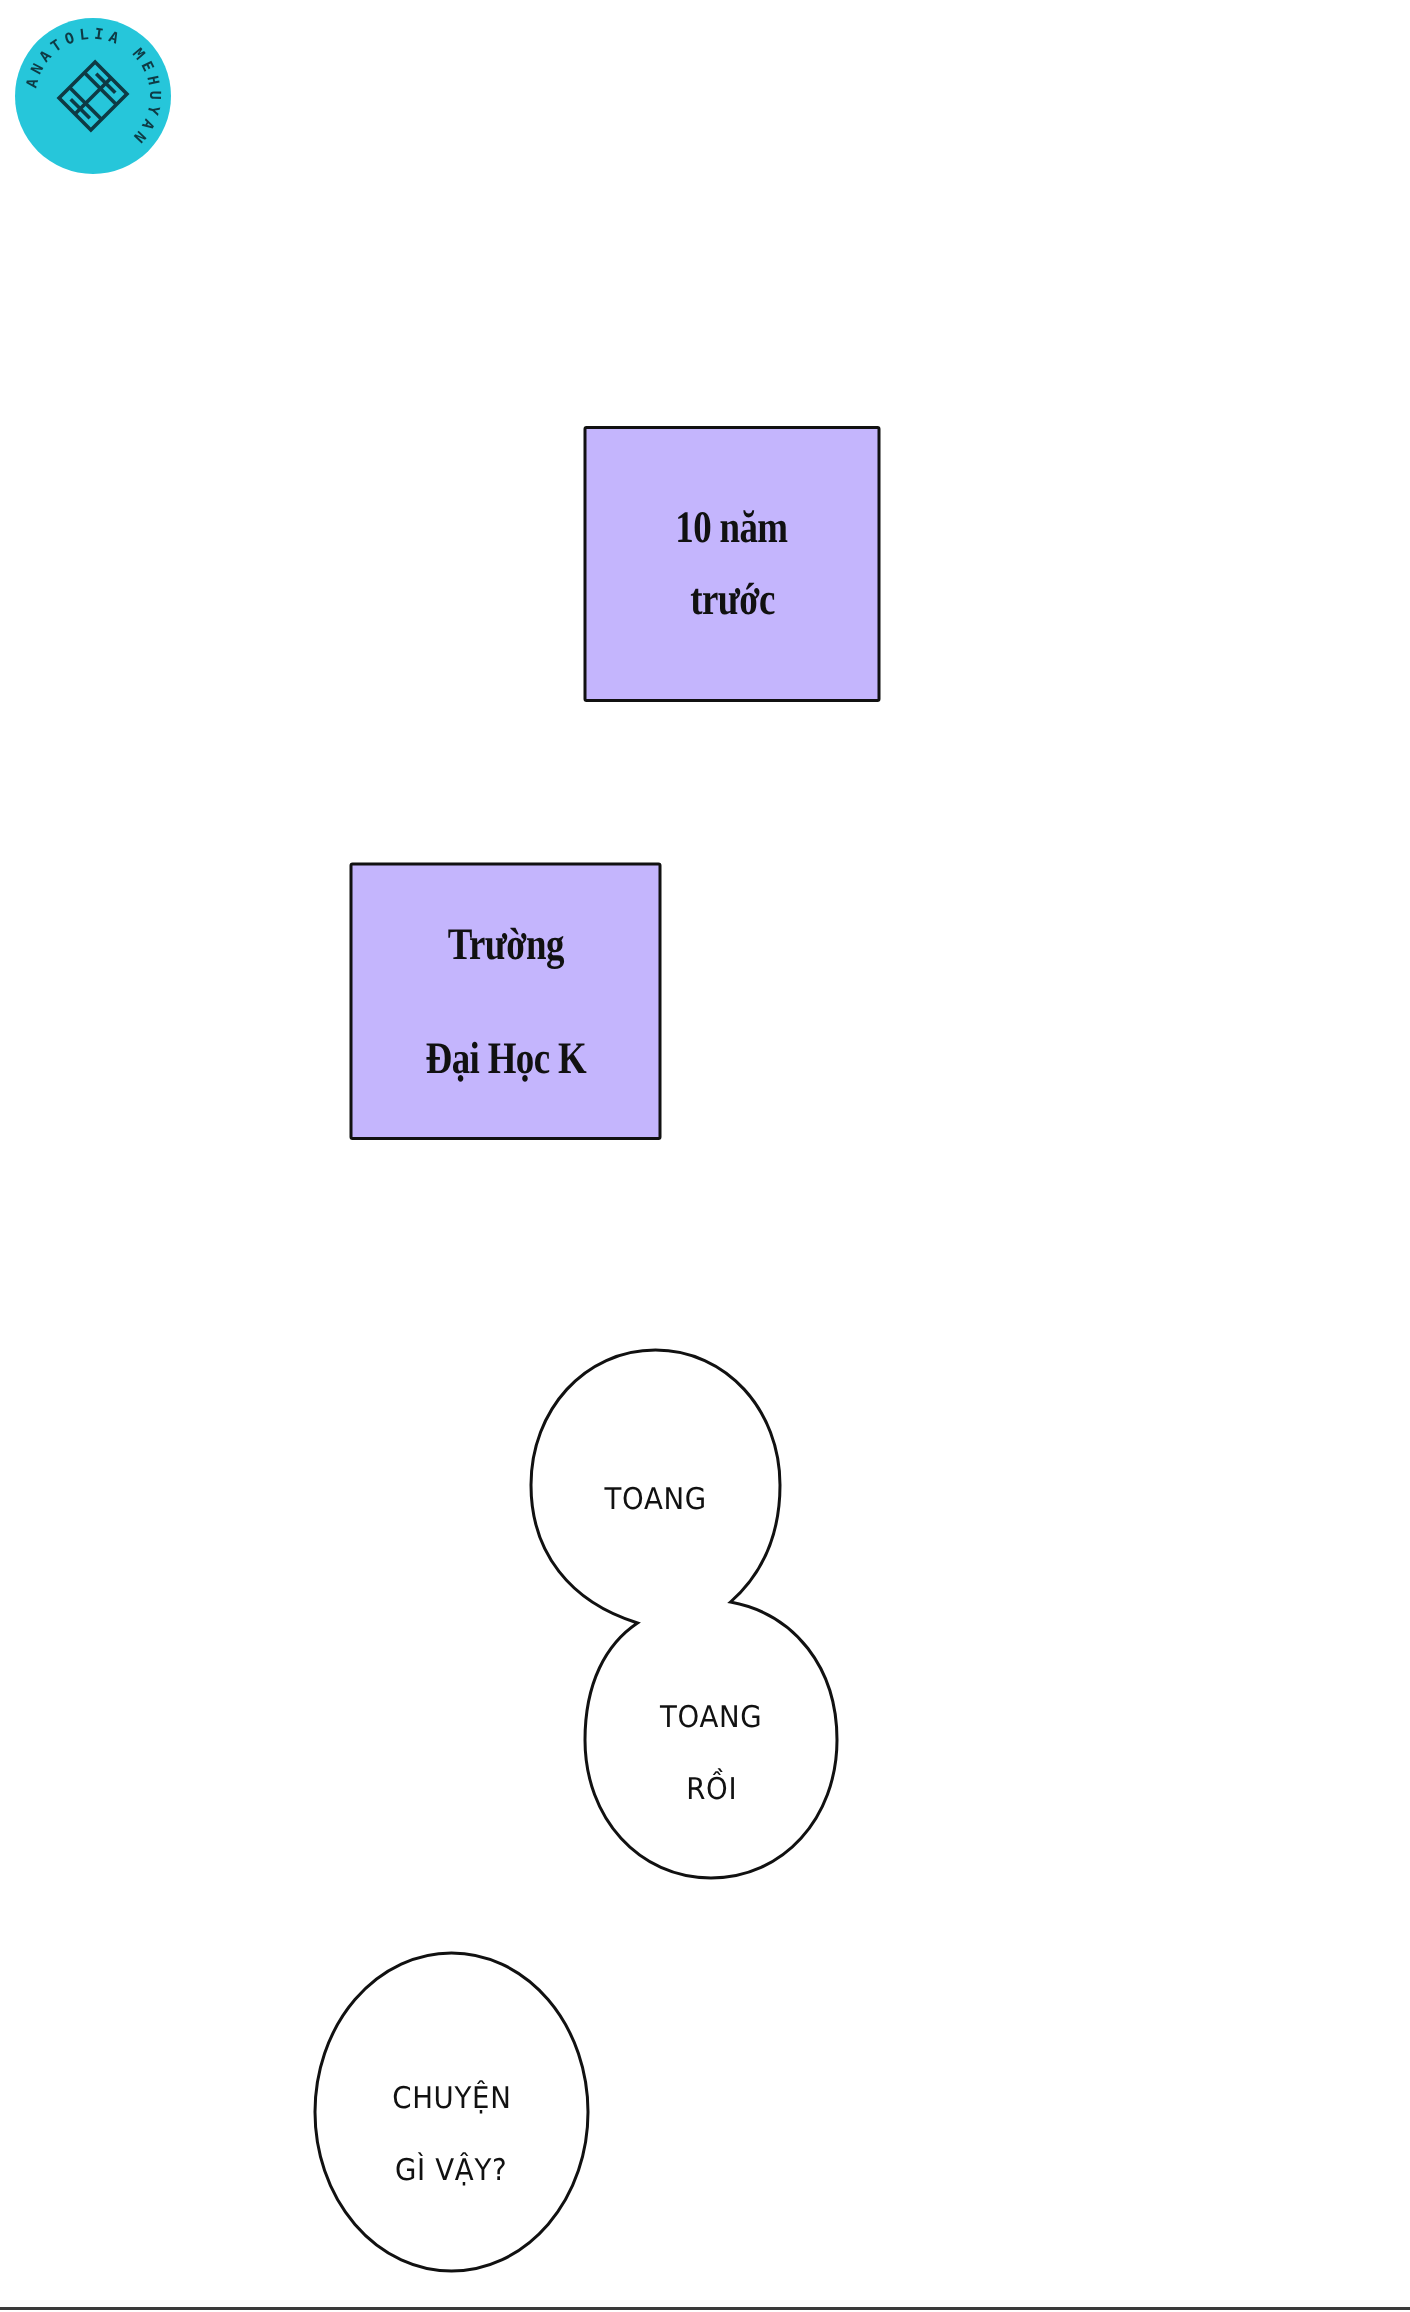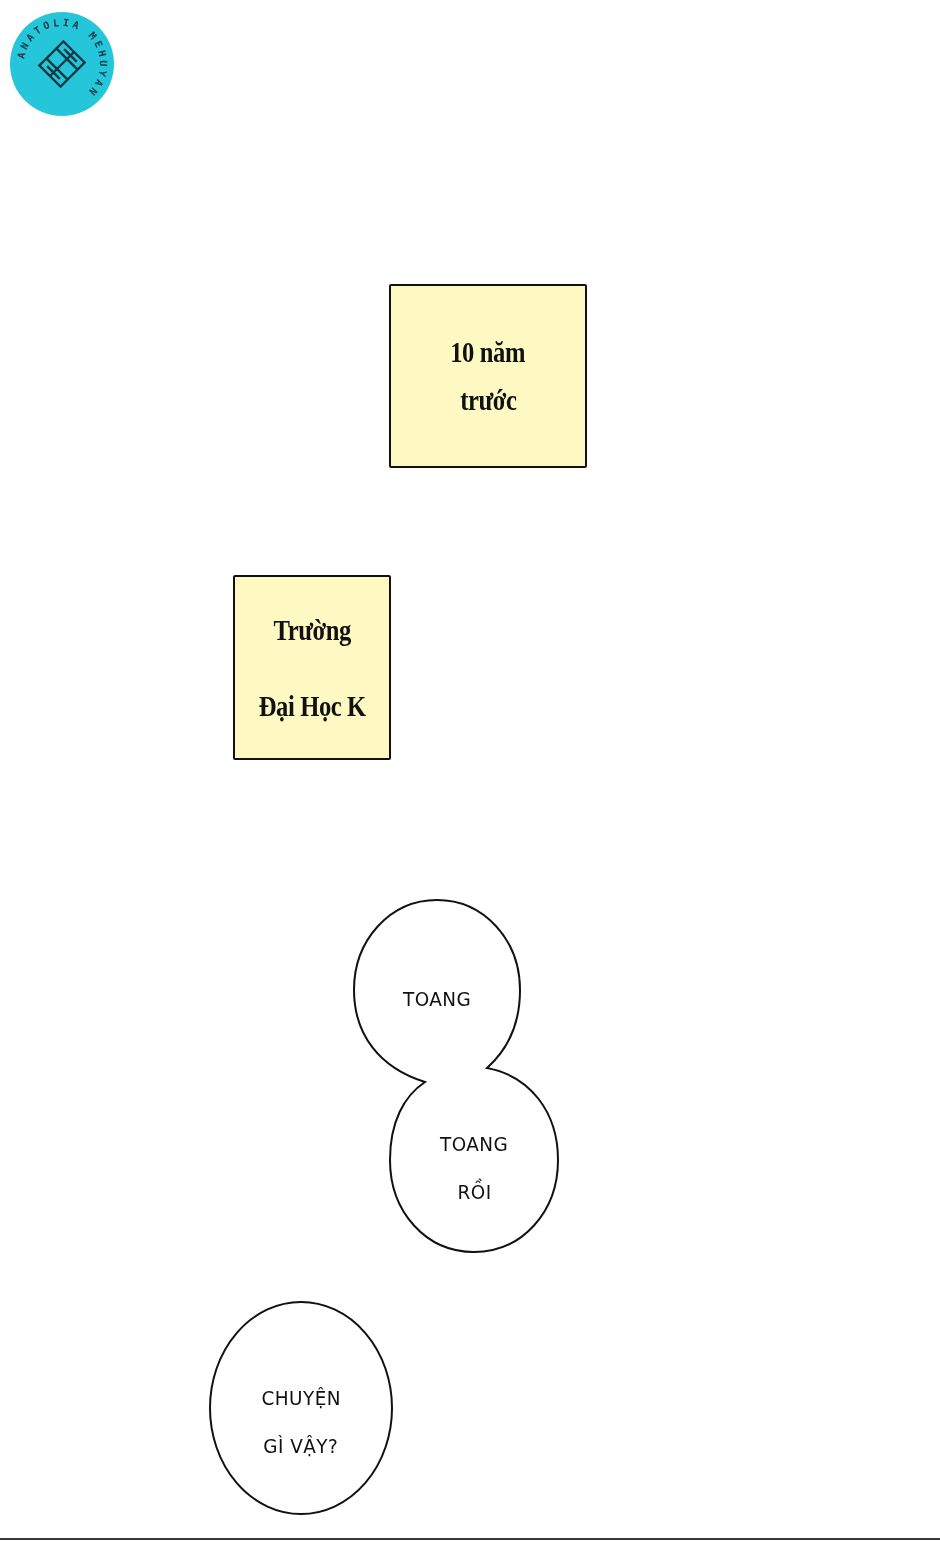--- a/index.html
+++ b/index.html
@@ -18,39 +18,39 @@
       position: absolute;
       left: 9px;
       top: 11px;
       width: 106px;
       height: 106px;
     }
     .caption-box {
       position: absolute;
       border: 2px solid #111111;
       border-radius: 2px;
-      background: #fef9c3;
+      background: #c4b5fd;
       display: flex;
       flex-direction: column;
       align-items: center;
       justify-content: center;
       box-sizing: border-box;
     }
     .caption-line {
       font-family: "Liberation Serif", serif;
       font-weight: bold;
       font-size: 30px;
       line-height: 48px;
       color: #111111;
       letter-spacing: -0.5px;
       transform: scaleX(0.82);
       white-space: nowrap;
     }
     .box-time { left: 389px; top: 284px; width: 198px; height: 184px; }
-    .box-place { left: 233px; top: 575px; width: 158px; height: 185px; gap: 28px; }
+    .box-place { left: 233px; top: 575px; width: 208px; height: 185px; gap: 28px; }
 
     .bubbles-svg {
       position: absolute;
       left: 0;
       top: 0;
       width: 940px;
       height: 1541px;
       pointer-events: none;
     }
     .bubble-text {

